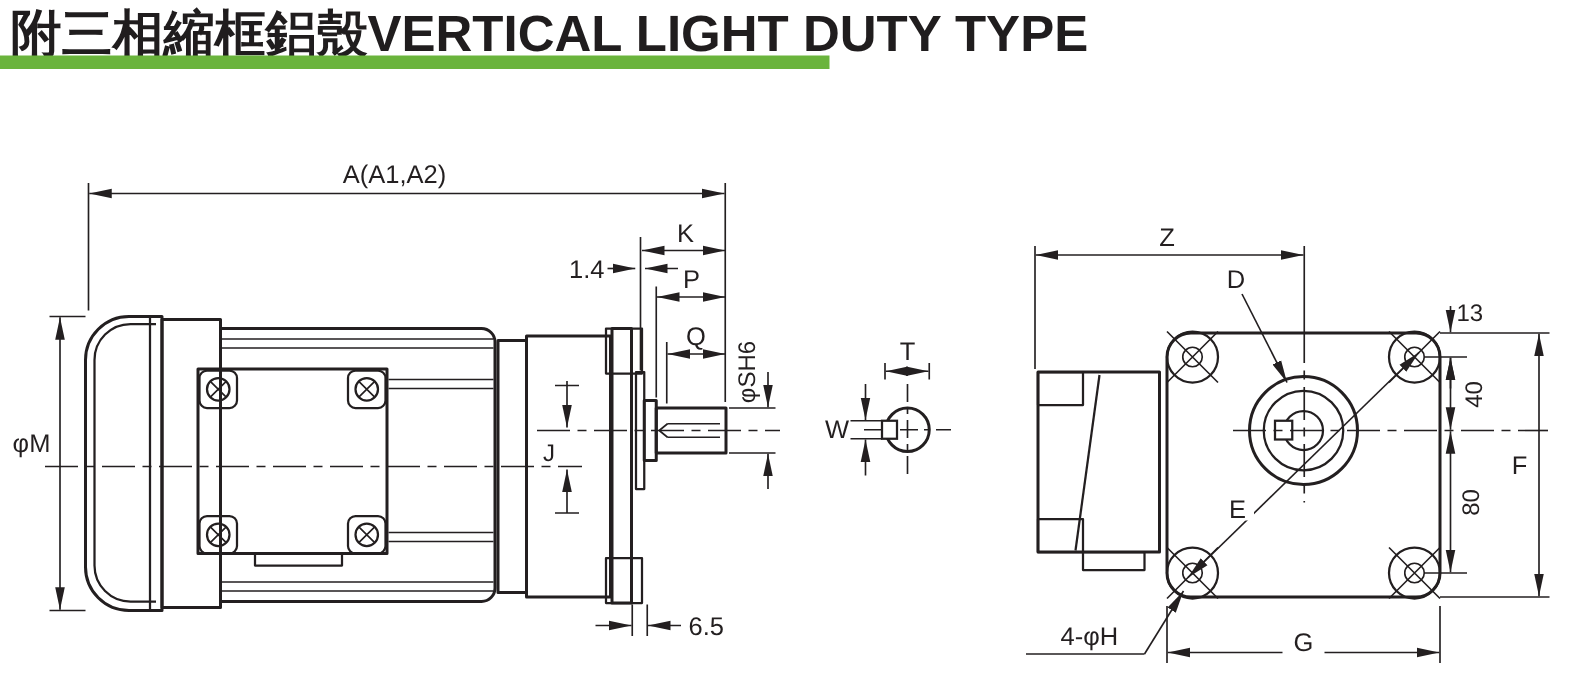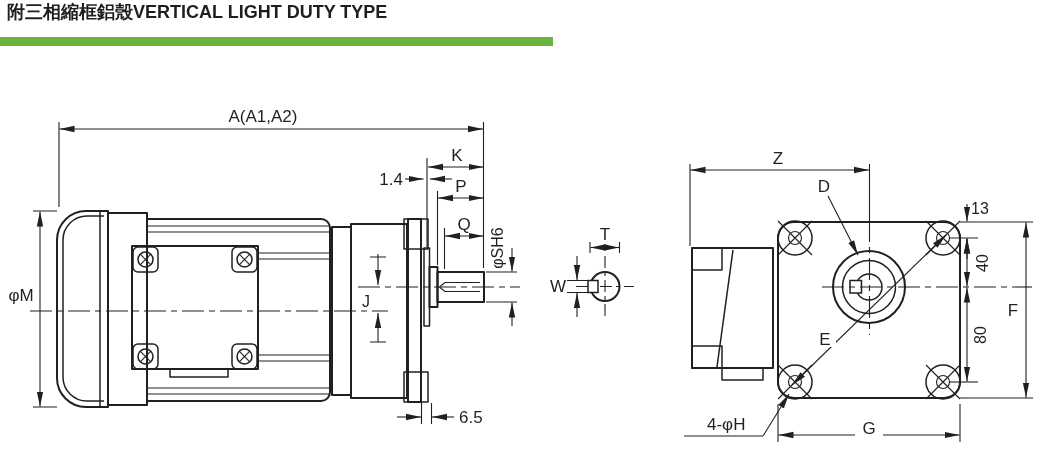--- a/index.html
+++ b/index.html
@@ -1,18 +1,18 @@
 <!DOCTYPE html>
 <html><head>
 <meta charset="utf-8">
 <style>
   html,body{margin:0;padding:0;background:#fff;}
   .page{position:relative;width:1046px;height:453px;background:#fff;overflow:hidden;
         font-family:"Liberation Sans",sans-serif;}
-  .title{position:absolute;left:7px;top:0px;font-size:18px;font-weight:bold;color:#201d1e;
+  .title{position:absolute;left:7px;top:0px;font-size:34px;font-weight:bold;color:#201d1e;
          letter-spacing:0px;white-space:nowrap;}
   .green-bar{position:absolute;left:0;top:37px;width:553px;height:9px;background:#6ab43c;}
   svg{position:absolute;left:0;top:0;}
   .p2{stroke:#231f20;stroke-width:2;fill:none;stroke-linejoin:round;}
   .p15{stroke:#231f20;stroke-width:1.5;fill:none;stroke-linejoin:round;}
   .thin{stroke:#231f20;stroke-width:1.1;fill:none;}
   .dim{stroke:#231f20;stroke-width:1.1;fill:none;}
   .cl{stroke:#231f20;stroke-width:1.1;fill:none;stroke-dasharray:22 5 6 5;}
   .cl2{stroke:#231f20;stroke-width:1.1;fill:none;stroke-dasharray:12 4 4 4;}
   .kw{stroke:#231f20;stroke-width:1.5;fill:#ffffff;}

